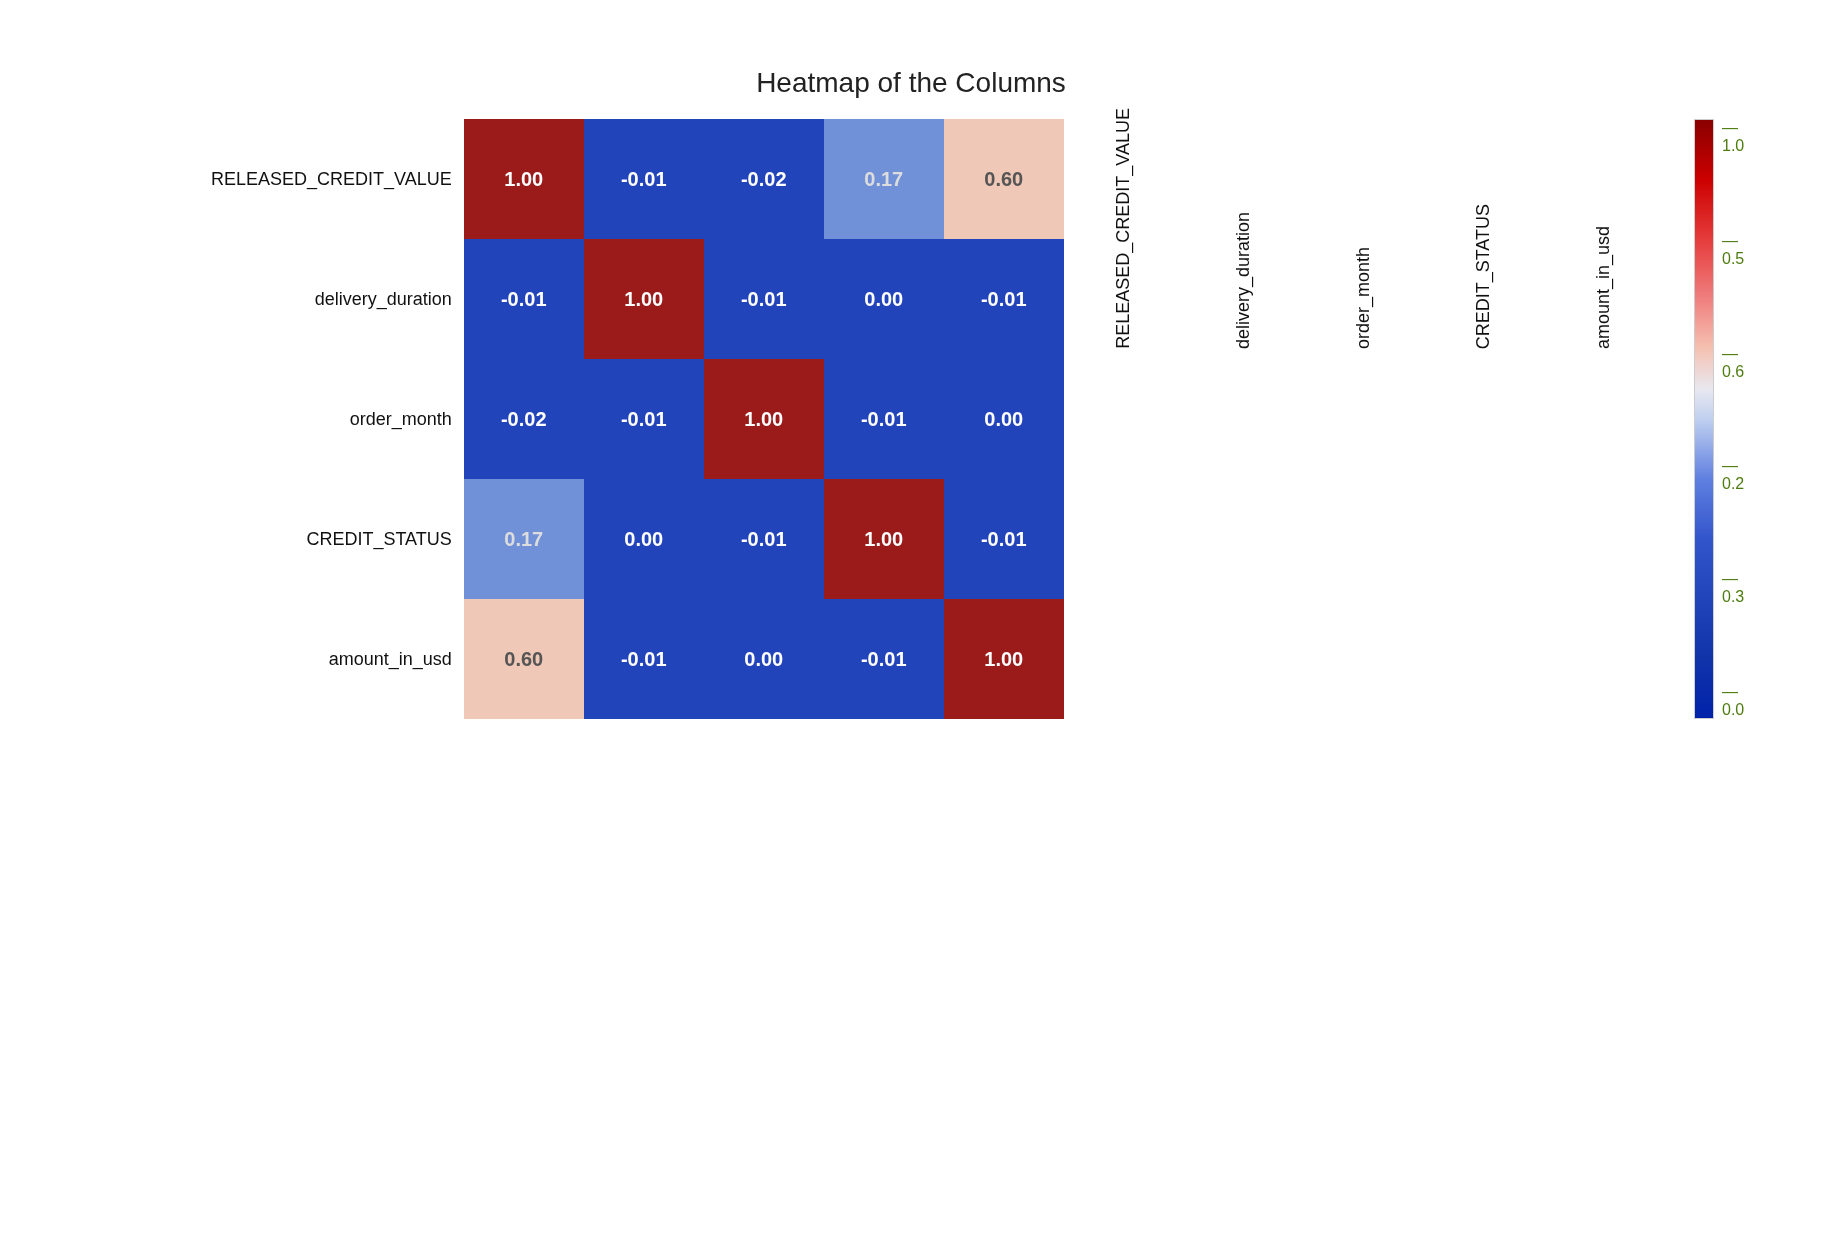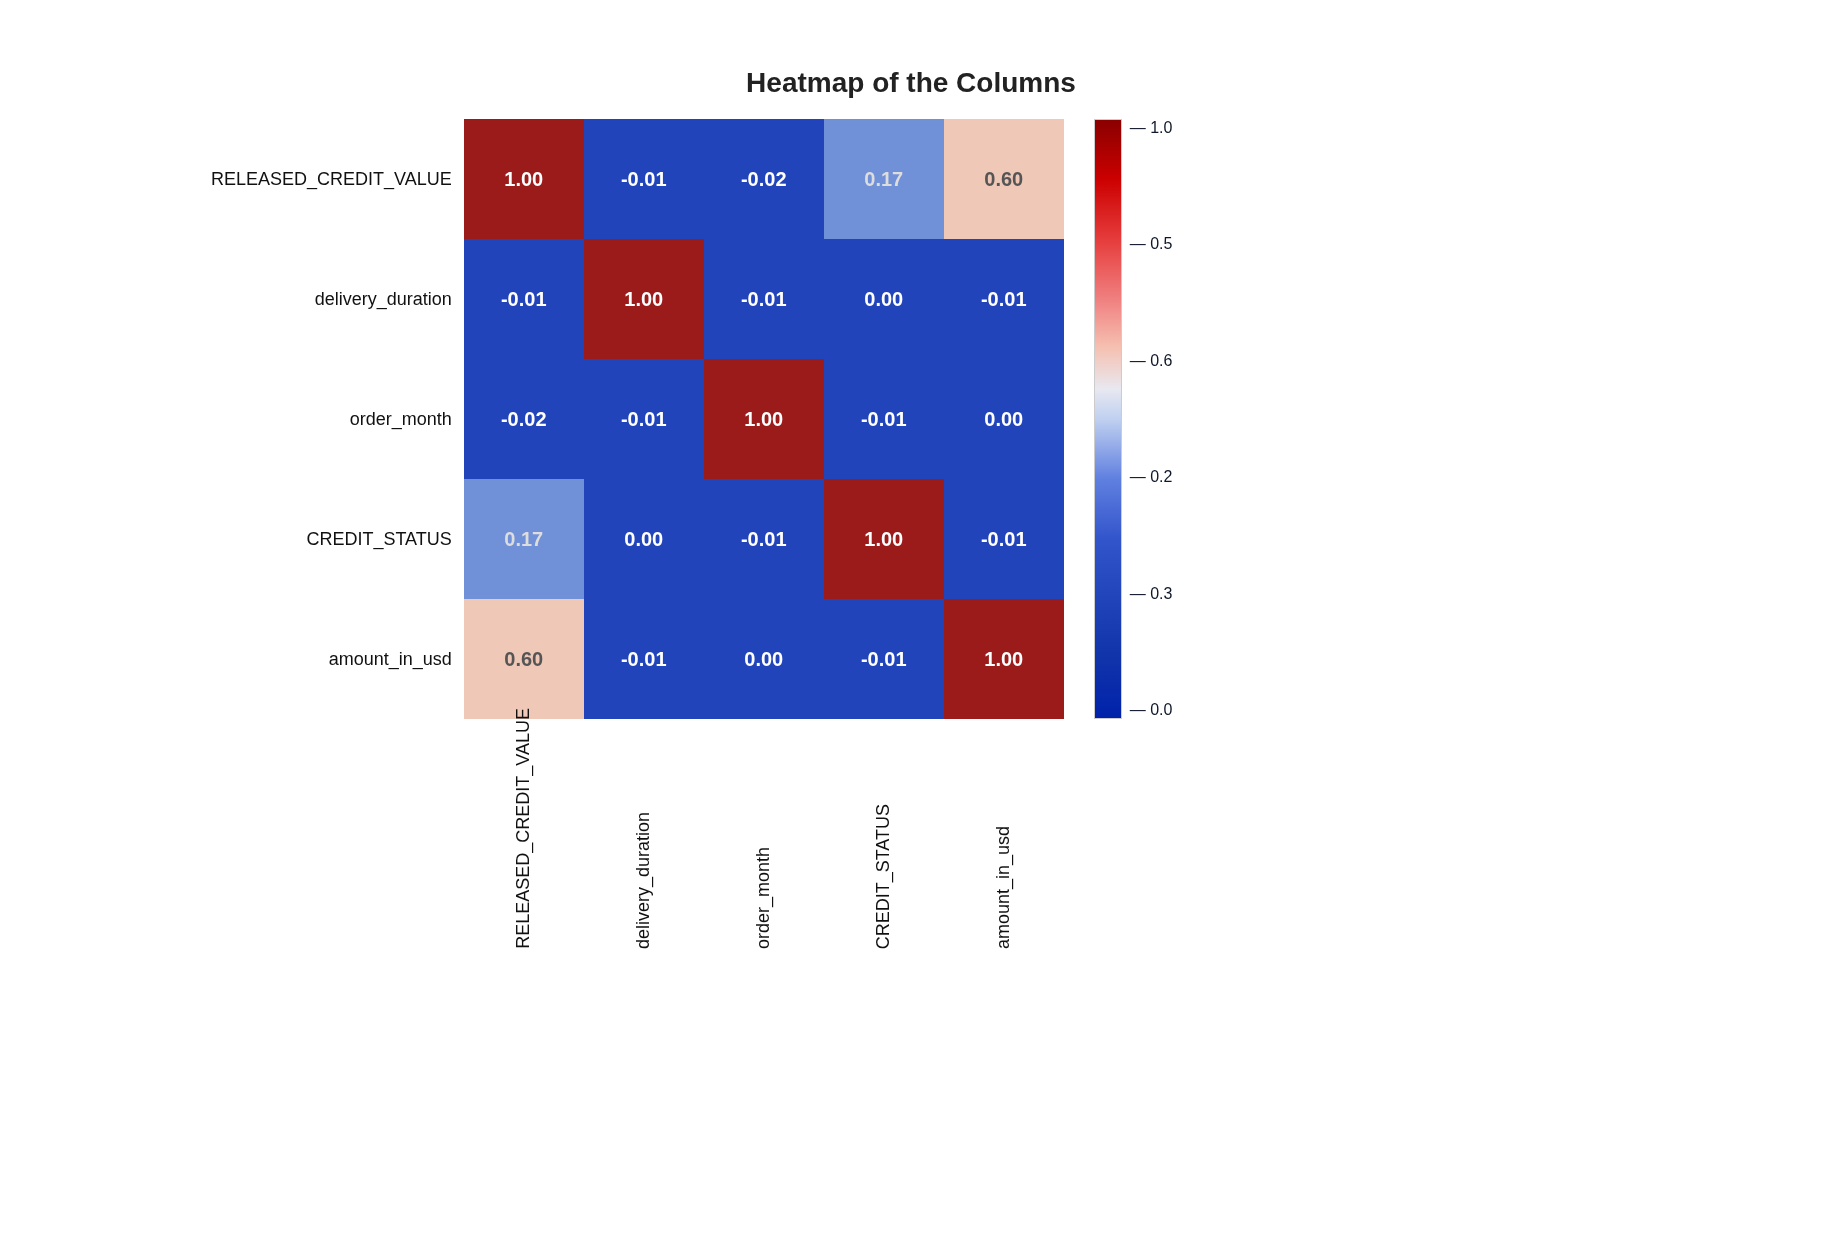--- a/index.html
+++ b/index.html
@@ -14,21 +14,21 @@
       overflow: hidden;
     }
     .chart-container {
       position: relative;
       width: 1400px;
       height: 1100px;
     }
     .chart-title {
       text-align: center;
       font-size: 28px;
-      font-weight: bold;
+      font-weight: normal;
       margin-bottom: 20px;
       color: #222;
     }
     .chart-body {
       display: flex;
       flex-direction: row;
       align-items: flex-start;
     }
     .y-labels {
       display: flex;
@@ -47,21 +47,21 @@
       align-items: center;
       justify-content: flex-end;
     }
     .heatmap-and-colorbar {
       display: flex;
       flex-direction: row;
       align-items: flex-start;
     }
     .heatmap-area {
       display: flex;
-      flex-direction: column;
+      flex-direction: row;
     }
     .heatmap-grid {
       display: grid;
       grid-template-columns: repeat(5, 120px);
       grid-template-rows: repeat(5, 120px);
       gap: 0px;
     }
     .cell {
       width: 120px;
       height: 120px;
@@ -123,21 +123,21 @@
     }
     .colorbar-ticks {
       display: flex;
       flex-direction: column;
       justify-content: space-between;
       margin-left: 8px;
       height: 600px;
     }
     .colorbar-tick {
       font-size: 16px;
-      color: #0f172a;
+      color: #4d7c0f;
       display: flex;
       align-items: center;
     }
   </style>
 </head>
 <body>
 
 <div class="chart-container">
   <div class="chart-title">Heatmap of the Columns</div>
   <div class="chart-body">

